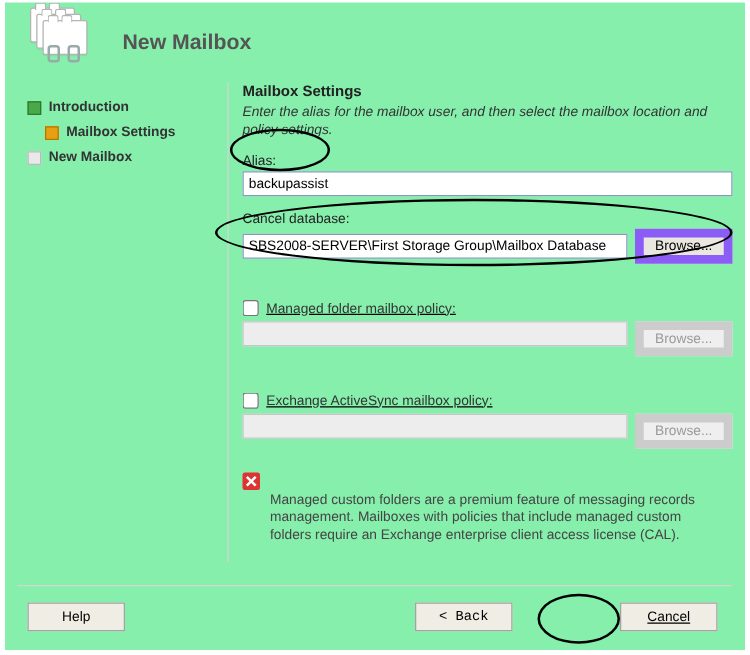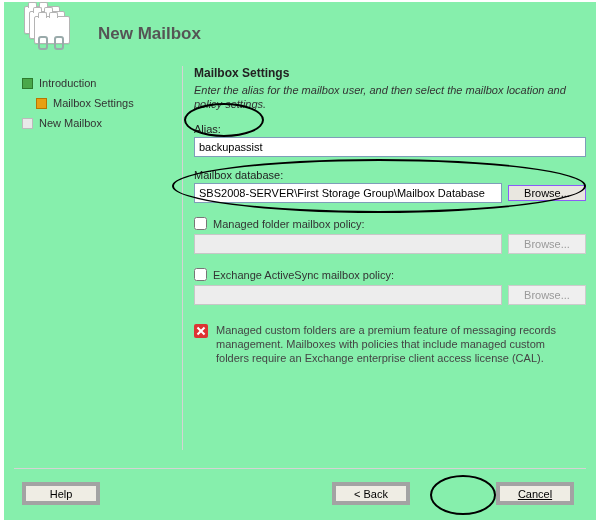--- a/index.html
+++ b/index.html
@@ -32,22 +32,23 @@
   }
 
   
   .body {
     position:absolute; left:0; top:60px; right:0; bottom:62px;
   }
   .sidebar {
     position:absolute; left:18px; top:12px; width:150px;
   }
   .nav-item {
-    display:flex; align-items:center; height:18px; margin-bottom:2px;
+    display:flex; align-items:flex-end; height:18px; margin-bottom:2px;
     color:#333;
+    font-weight:bold;
   }
   .nav-item.sub { margin-left:14px; }
   .nav-bullet {
     width:11px; height:11px; margin-right:6px;
     border:1px solid #888;
     box-sizing:border-box;
     display:inline-block;
   }
   .nav-bullet.done { background:#4aa84a; border-color:#2d7a2d; }
   .nav-bullet.active { background:#e7a013; border-color:#b87400; }
@@ -67,27 +68,27 @@
   .field-label { margin-top:12px; color:#222; }
   .field-row { display:flex; align-items:center; margin-top:2px; }
   .textbox {
     flex:1; height:20px; box-sizing:border-box;
     border:1px solid #7f9db9; background:#fff;
     font:11px Tahoma, Arial, sans-serif;
     padding:2px 4px; color:#000;
   }
   .browse-btn {
     width:78px; margin-left:6px; box-sizing:border-box;
-    border:1px solid #8b5cf6; background:#e9e7e0;
+    border:7px solid #8b5cf6; background:#e9e7e0;
     font:11px Tahoma, Arial, sans-serif; color:#000;
     cursor:pointer;
   }
   .browse-btn[disabled] { color:#999; background:#efefef; border-color:#ccc; cursor:default; }
 
-  .check-row { margin-top:14px; display:flex; align-items:center; }
+  .check-row { margin-top:29px; display:flex; align-items:center;text-decoration:underline; }
   .check-row input[type=checkbox] { margin:0 6px 0 0; }
   .check-row .lbl { color:#333; }
 
   .disabled-row { margin-top:4px; display:flex; align-items:stretch; }
   .fake-disabled-input {
     flex:1; height:20px; box-sizing:border-box;
     border:1px solid #c7c7c7; background:#ededed;
   }
 
   .note-row { display:flex; margin-top:18px; padding-right:6px; }
@@ -95,38 +96,38 @@
     width:14px; height:14px; margin:1px 8px 0 0;
     display:inline-block; flex-shrink:0;
     background:#d33; position:relative; border-radius:2px;
   }
   .note-icon::before, .note-icon::after {
     content:""; position:absolute; left:6px; top:2px; width:2px; height:10px;
     background:#fff; transform-origin:center;
   }
   .note-icon::before { transform:rotate(45deg); }
   .note-icon::after  { transform:rotate(-45deg); }
-  .note-text { color:#444; line-height:14px; }
+  .note-text { color:#444; line-height:14px;margin-top:16px; }
 
   
   .footer {
     position:absolute; left:0; right:0; bottom:6px; height:46px;
   }
   .footer-line {
     position:absolute; left:10px; right:10px; top:0; height:1px; background:#d4d4d4;
   }
   .btn {
     position:absolute; top:14px; height:23px; width:78px;
     box-sizing:border-box;
-    border:4px solid #a3a3a3; background:#efede4;
+    border:1px solid #a3a3a3; background:#efede4;
     font:11px Tahoma, Arial, sans-serif; color:#000;
     cursor:pointer;
   }
   .btn.help  { left:18px; }
-  .btn.back  { right:186px; }
+  .btn.back  { right:186px;font-family:Liberation Mono, monospace; }
   .btn.next  { right:108px; }
   .btn.cancel{ right:22px;text-decoration:underline; }
 
   
   .annot {
     position:absolute;
     border:2px solid #000;
     border-radius:50%;
     pointer-events:none;
     background:transparent;
@@ -206,21 +207,21 @@
 
     <div class="main">
       <div class="main-title">Mailbox Settings</div>
       <div class="main-sub">Enter the alias for the mailbox user, and then select the mailbox location and policy settings.</div>
 
       <div class="field-label">Alias:</div>
       <div class="field-row">
         <input type="text" class="textbox" value="backupassist" style="">
       </div>
 
-      <div class="field-label">Mailbox database:</div>
+      <div class="field-label">Cancel database:</div>
       <div class="field-row">
         <input type="text" class="textbox" value="SBS2008-SERVER\First Storage Group\Mailbox Database" style="">
         <button class="browse-btn">Browse...</button>
       </div>
 
       <div class="check-row">
         <input type="checkbox" style="">
         <span class="lbl">Managed folder mailbox policy:</span>
       </div>
       <div class="disabled-row">

